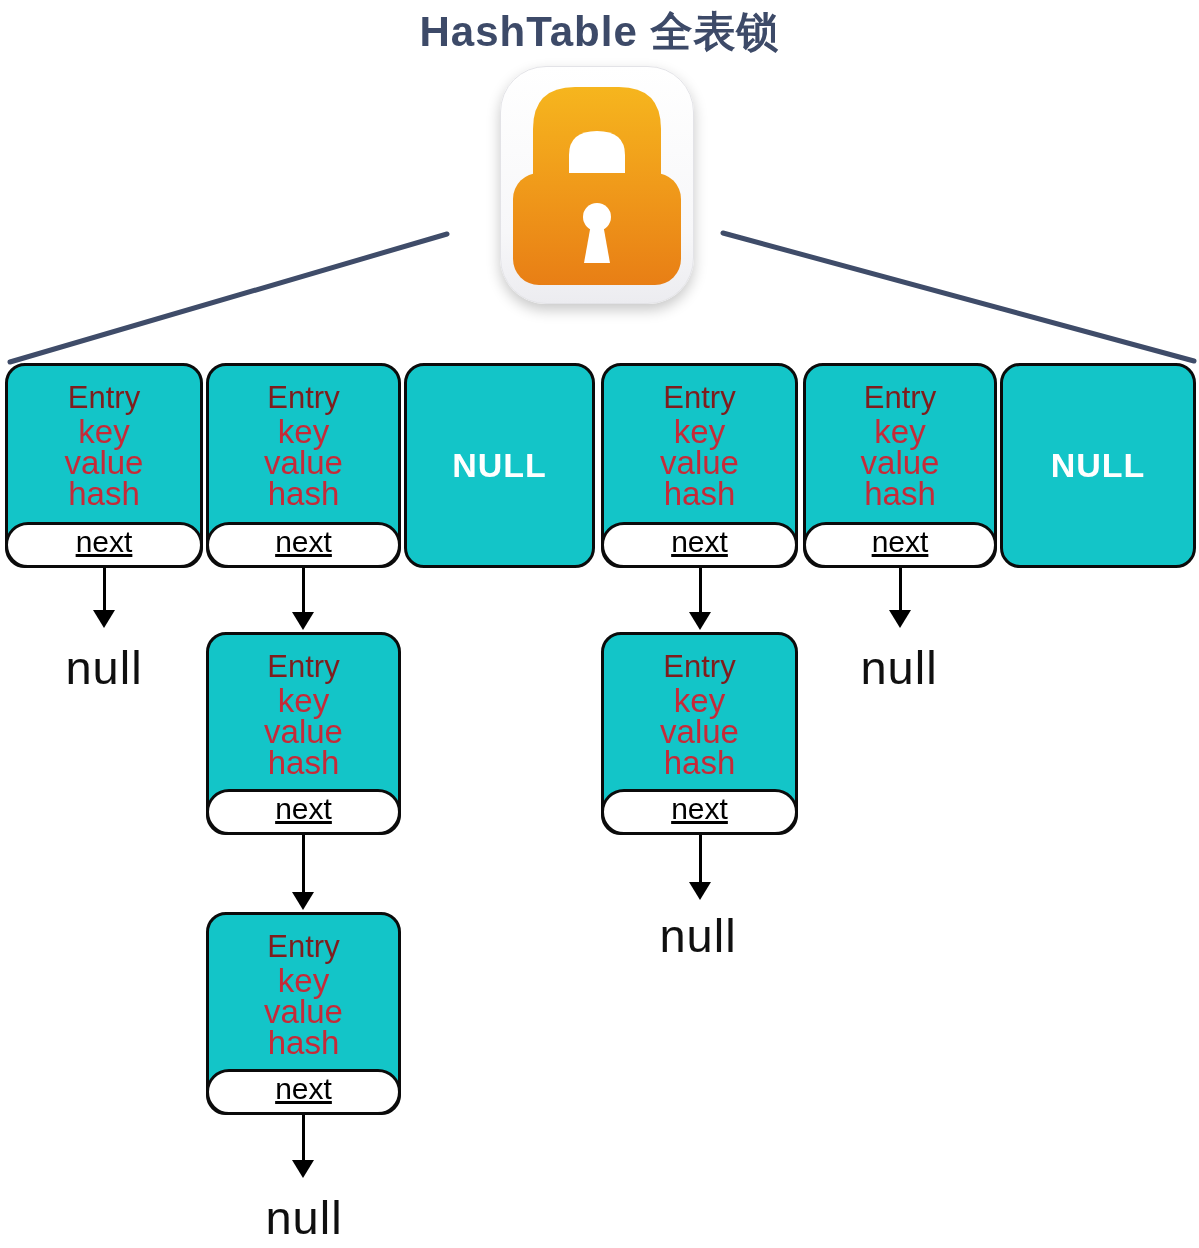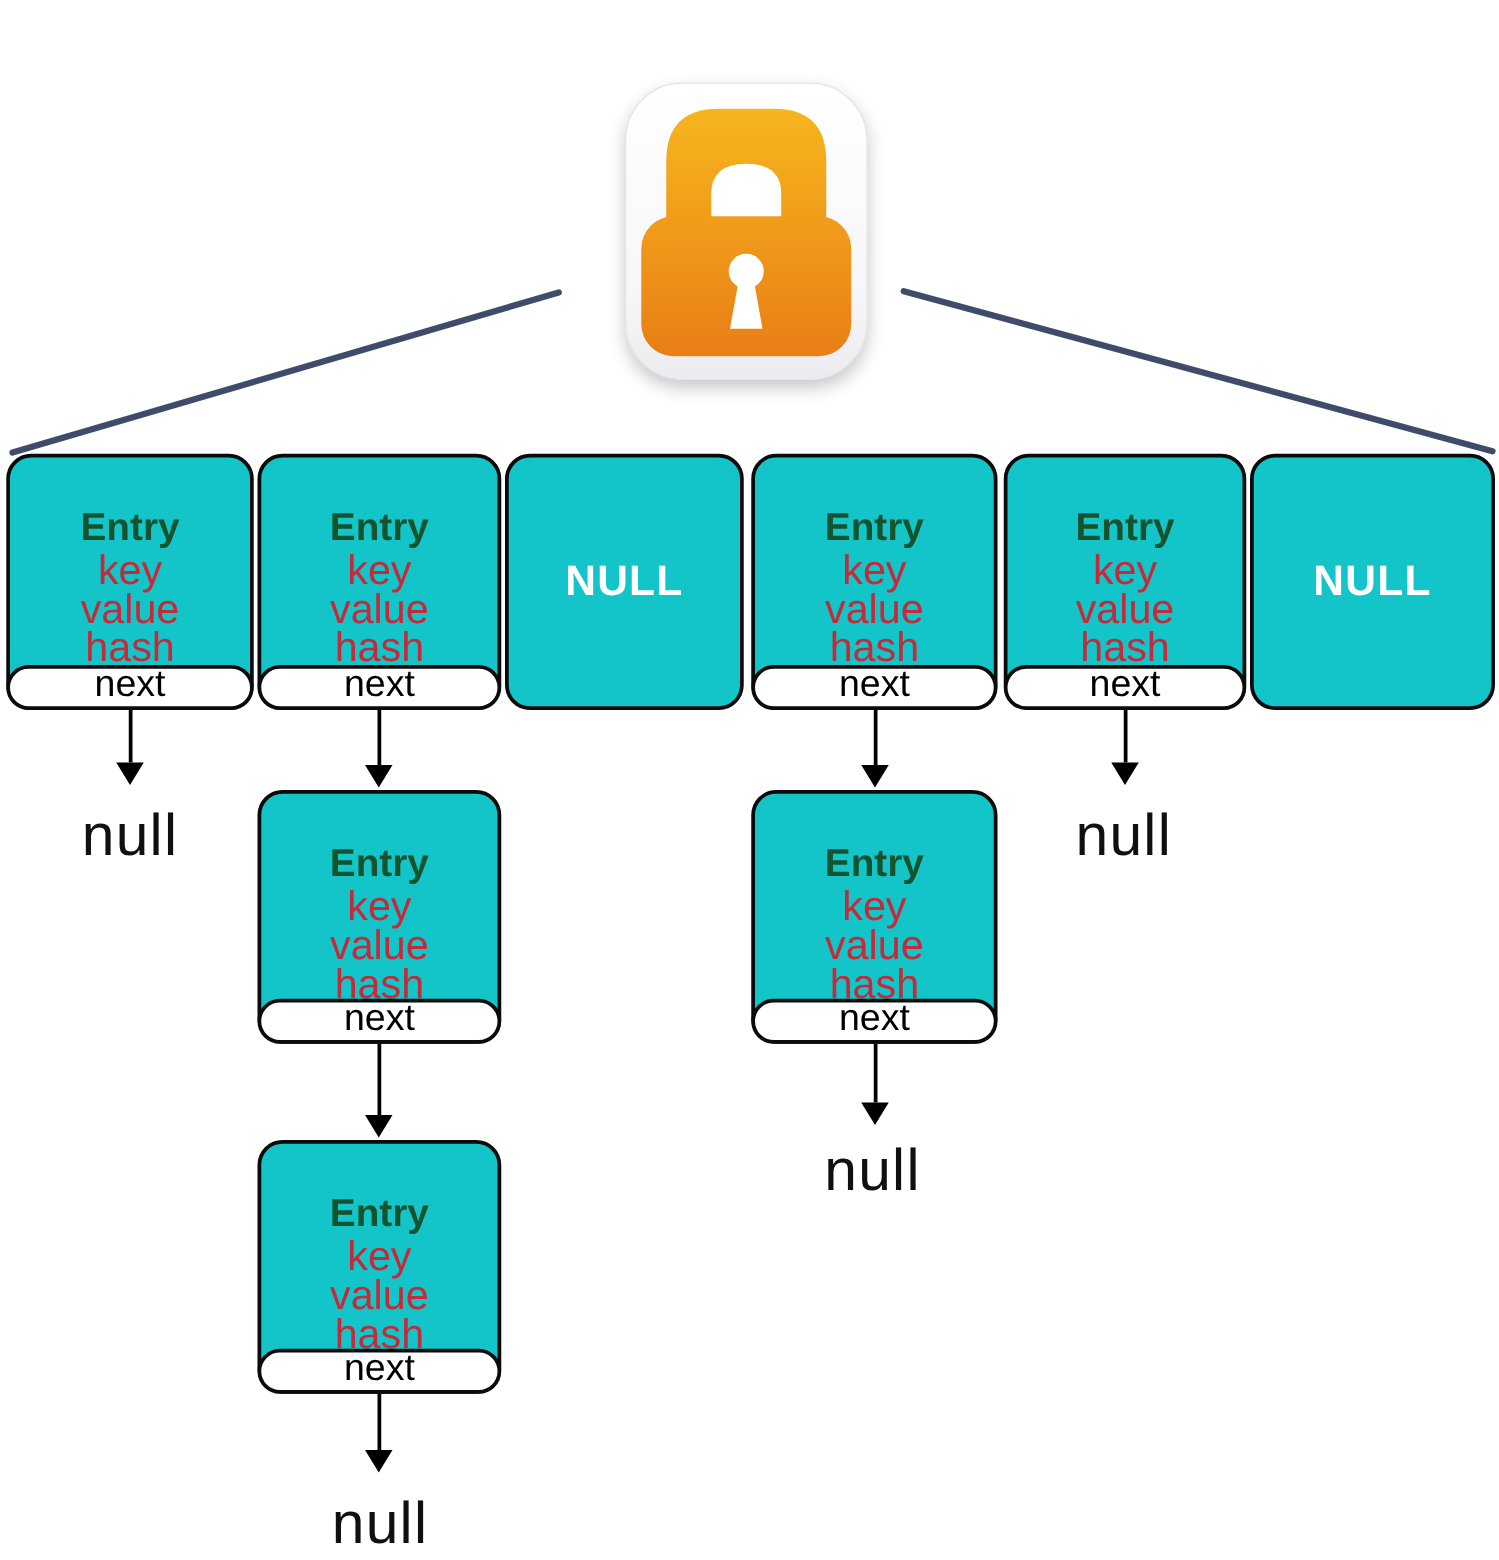--- a/index.html
+++ b/index.html
@@ -34,30 +34,30 @@
   }
   .lock-plate svg{position:absolute;left:0;top:0;}
 
   
   .card{
     position:absolute;background:var(--box-teal);
     border:3px solid var(--ink);border-radius:20px;
     box-sizing:border-box;text-align:center;
   }
   .card-title{
-    padding-top:38px;font-size:31px;line-height:36px;font-weight:bold;color:#14532d;
+    padding-top:14px;font-size:31px;line-height:36px;font-weight:normal;color:#7f1d1d;
   }
   .card-field{
     font-size:33px;line-height:31px;color:var(--field-red);
   }
   .next-pill{
-    position:absolute;left:-3px;right:-3px;bottom:-3px;height:36px;
+    position:absolute;left:-3px;right:-3px;bottom:-3px;height:46px;
     background:#ffffff;border:3px solid var(--ink);border-radius:23px;
-    box-sizing:border-box;display:flex;align-items:flex-end;justify-content:center;
-    font-size:30px;color:#000000;
+    box-sizing:border-box;display:flex;align-items:flex-start;justify-content:center;
+    font-size:30px;color:#000000;text-decoration:underline;
   }
   .nullcard{display:flex;align-items:center;justify-content:center;}
   .nullcard .null-upper{font-size:34px;font-weight:bold;color:#ffffff;letter-spacing:1px;}
 
   
   .arrow{position:absolute;width:3px;background:#000000;}
   .arrow::after{
     content:"";position:absolute;left:50%;transform:translateX(-50%);
     bottom:-18px;width:0;height:0;
     border-left:11px solid transparent;border-right:11px solid transparent;
@@ -67,20 +67,21 @@
   .null-text{
     position:absolute;transform:translateX(-50%);
     font-size:47px;color:#101010;letter-spacing:1px;
   }
 </style>
 </head>
 <body>
 
 <div class="canvas">
 
+  <div class="page-title">HashTable 全表锁</div>
 
   <svg class="overlay" viewBox="0 0 1199 1248" xmlns="http://www.w3.org/2000/svg">
     <line class="navline" x1="447" y1="234" x2="10" y2="362"></line>
     <line class="navline" x1="723" y1="233" x2="1194" y2="361"></line>
   </svg>
 
   <div class="lock-plate">
     <svg width="192" height="236" viewBox="0 0 192 236" xmlns="http://www.w3.org/2000/svg">
       <defs>
         <linearGradient id="lockGrad" gradientUnits="userSpaceOnUse" x1="0" y1="18" x2="0" y2="220">

